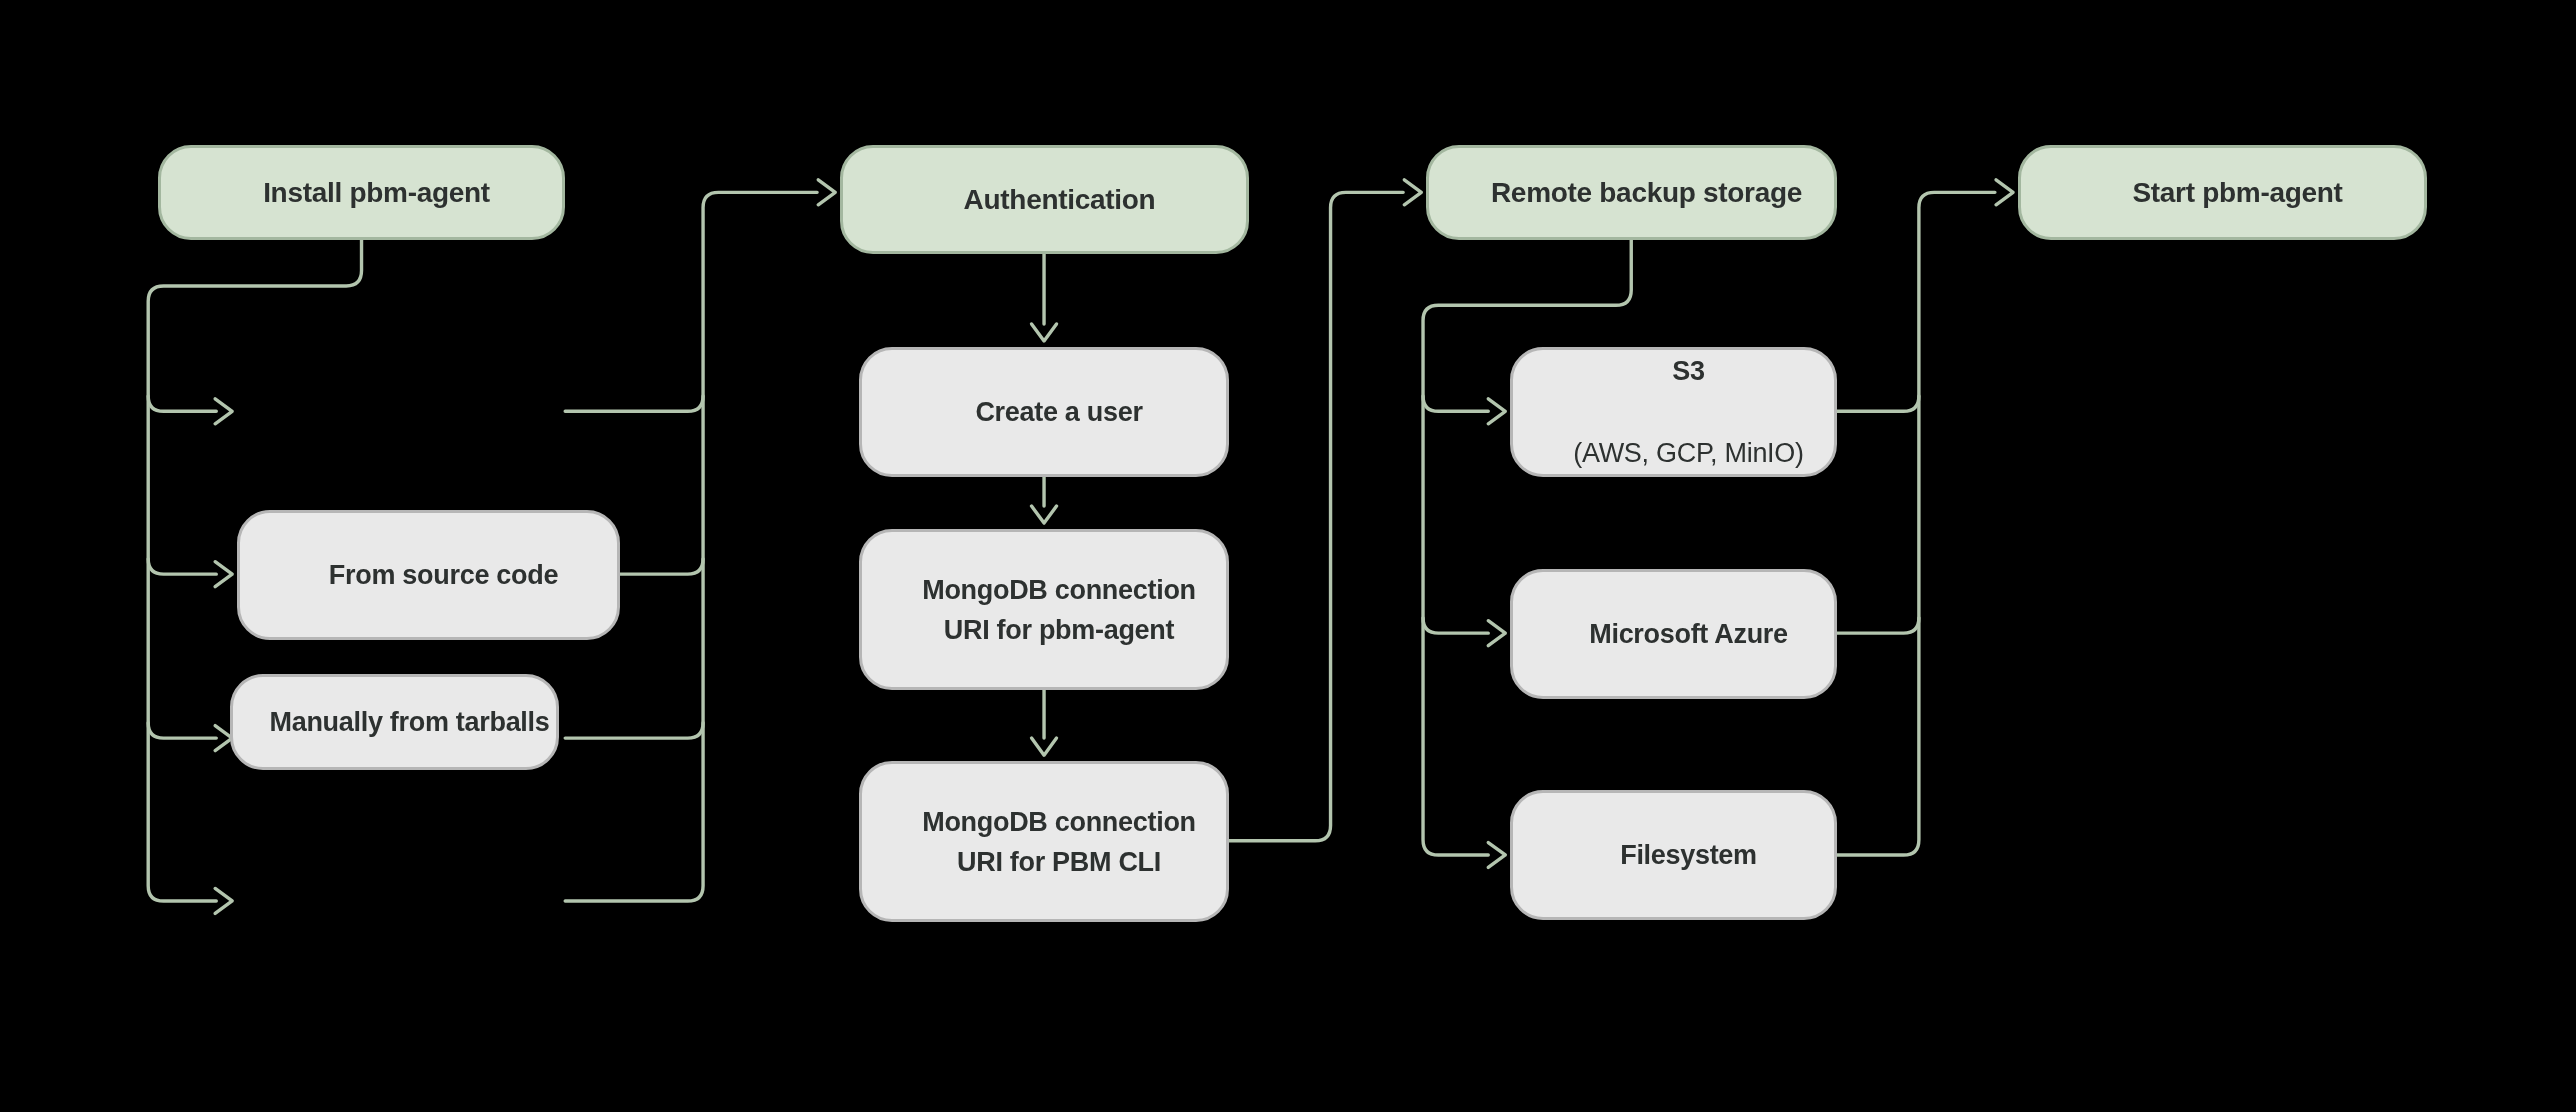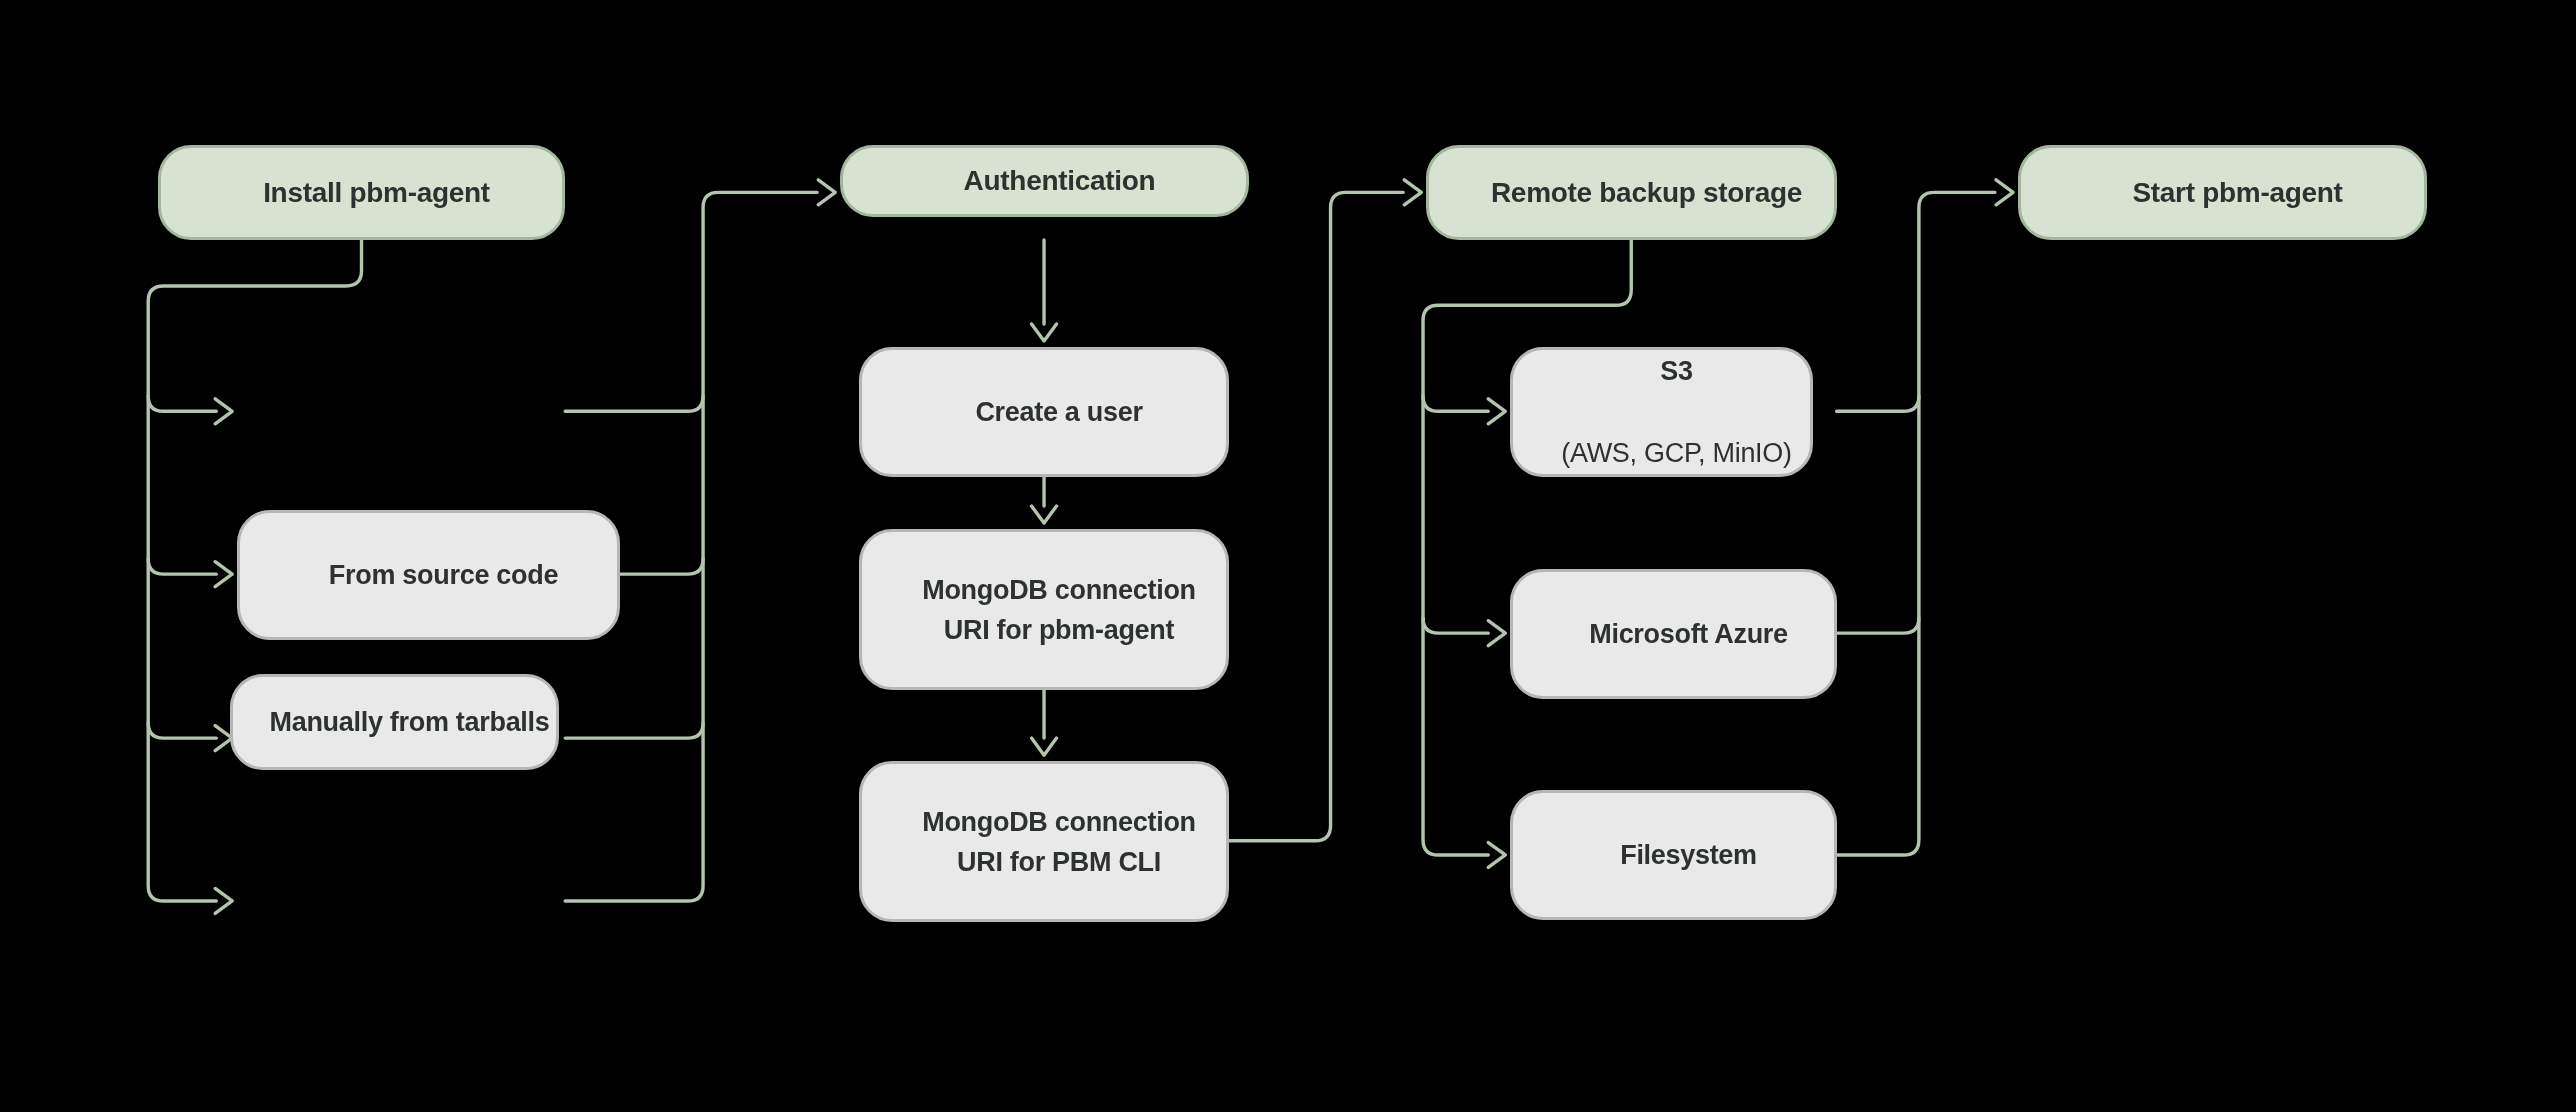--- a/index.html
+++ b/index.html
@@ -88,39 +88,39 @@
   <div class="node header" style="left:158px;top:145px;width:407px;height:95px">
     <span class="ln">Install pbm-agent</span>
   </div>
   <div class="node" style="left:237px;top:510px;width:383px;height:130px">
     <span class="ln">From source code</span>
   </div>
   <div class="node" style="left:230px;top:674px;width:329px;height:96px">
     <span class="ln">Manually from tarballs</span>
   </div>
 
-  <div class="node header" style="left:840px;top:145px;width:409px;height:72px">
+  <div class="node header" style="left:840px;top:145px;width:409px;height:109px">
     <span class="ln">Authentication</span>
   </div>
   <div class="node" style="left:859px;top:347px;width:370px;height:130px">
     <span class="ln">Create a user</span>
   </div>
   <div class="node" style="left:859px;top:529px;width:370px;height:161px">
     <span class="ln">MongoDB connection</span>
     <span class="ln">URI for pbm-agent</span>
   </div>
   <div class="node" style="left:859px;top:761px;width:370px;height:161px">
     <span class="ln">MongoDB connection</span>
     <span class="ln">URI for PBM CLI</span>
   </div>
 
   <div class="node header" style="left:1426px;top:145px;width:411px;height:95px">
     <span class="ln">Remote backup storage</span>
   </div>
-  <div class="node" style="left:1510px;top:347px;width:303px;height:130px">
+  <div class="node" style="left:1510px;top:347px;width:327px;height:130px">
     <span class="ln">S3</span>
     <span class="ln regular">(AWS, GCP, MinIO)</span>
   </div>
   <div class="node" style="left:1510px;top:569px;width:327px;height:130px">
     <span class="ln">Microsoft Azure</span>
   </div>
   <div class="node" style="left:1510px;top:790px;width:327px;height:130px">
     <span class="ln">Filesystem</span>
   </div>
 

